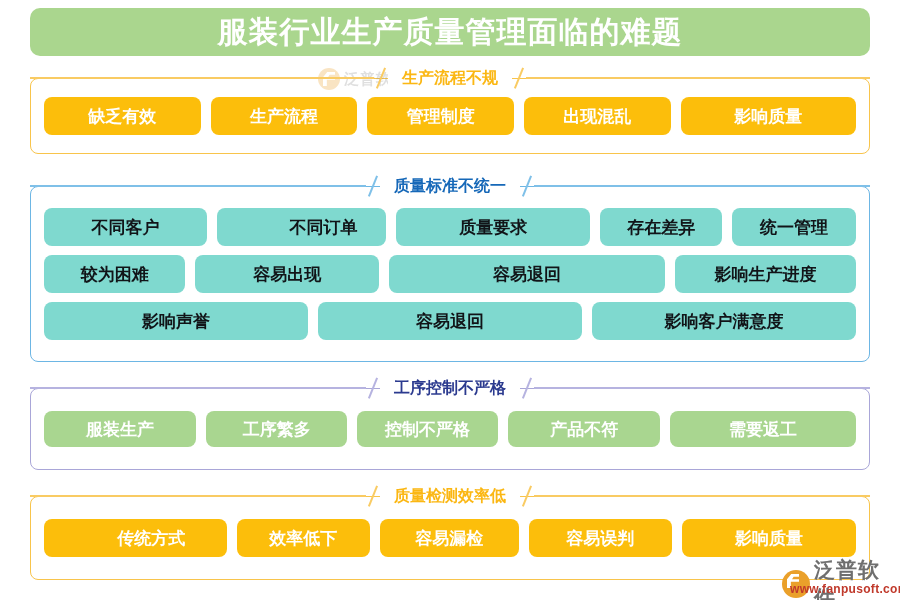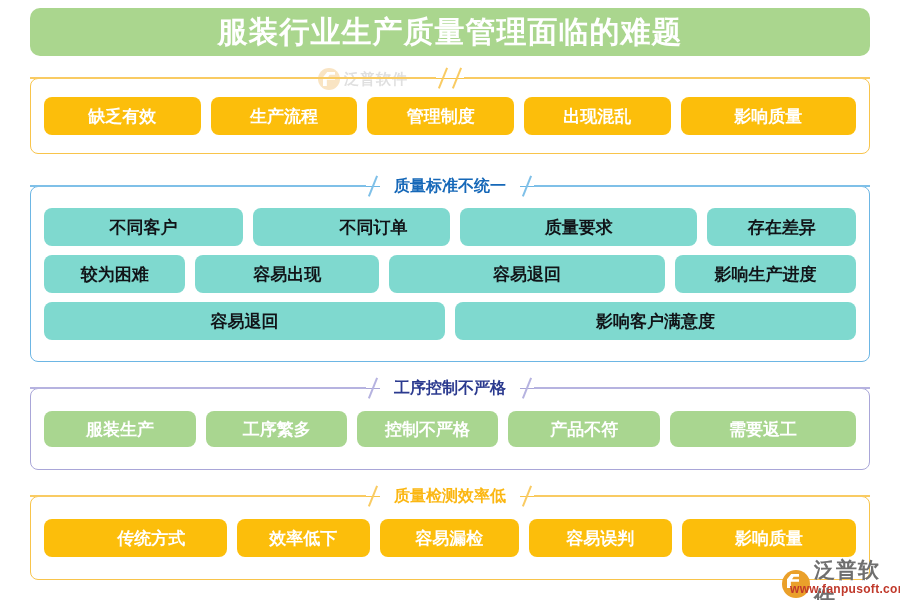--- a/index.html
+++ b/index.html
@@ -111,20 +111,21 @@
   <div class="header">
     <div class="header-title">服装行业生产质量管理面临的难题</div>
   </div>
 
   <div id="sections-mount">
       <div class="section s1" style="top: 66px; height: 88px;">
         <div class="sec-box"></div>
         <div class="sec-head">
           <span class="rule"></span>
           <span class="slash"></span>
+          <span class="sec-title">生产流程不规</span>
           <span class="slash"></span>
           <span class="rule"></span>
         </div>
         <div class="rows" style="row-gap: 0px;">
           <div class="row">
             <div class="pill" style="flex: 1.42 1 0px;">缺乏有效</div>
             <div class="pill" style="flex: 1.33 1 0px;">生产流程</div>
             <div class="pill" style="flex: 1.33 1 0px;">管理制度</div>
             <div class="pill" style="flex: 1.33 1 0px;">出现混乱</div>
             <div class="pill" style="flex: 1.59 1 0px;">影响质量</div>
@@ -139,28 +140,30 @@
           <span class="sec-title">质量标准不统一</span>
           <span class="slash"></span>
           <span class="rule"></span>
         </div>
         <div class="rows" style="row-gap: 9px;">
           <div class="row">
             <div class="pill" style="flex: 1.3 1 0px;">不同客户</div>
             <div class="pill" style="flex: 1 1 0px; padding-left: 44px;">不同订单</div>
             <div class="pill" style="flex: 1.55 1 0px;">质量要求</div>
             <div class="pill" style="flex: 0.97 1 0px;">存在差异</div>
+            <div class="pill" style="flex: 0.99 1 0px;">统一管理</div>
           </div>
           <div class="row">
             <div class="pill" style="flex: 1 1 0px;">较为困难</div>
             <div class="pill" style="flex: 1.3 1 0px;">容易出现</div>
             <div class="pill" style="flex: 1.95 1 0px;">容易退回</div>
             <div class="pill" style="flex: 1.28 1 0px;">影响生产进度</div>
           </div>
           <div class="row">
+            <div class="pill" style="flex: 1 1 0px;">影响声誉</div>
             <div class="pill" style="flex: 1 1 0px;">容易退回</div>
             <div class="pill" style="flex: 1 1 0px;">影响客户满意度</div>
           </div>
         </div>
       </div>
       <div class="section s3" style="top: 376px; height: 94px;">
         <div class="sec-box"></div>
         <div class="sec-head">
           <span class="rule"></span>
           <span class="slash"></span>

